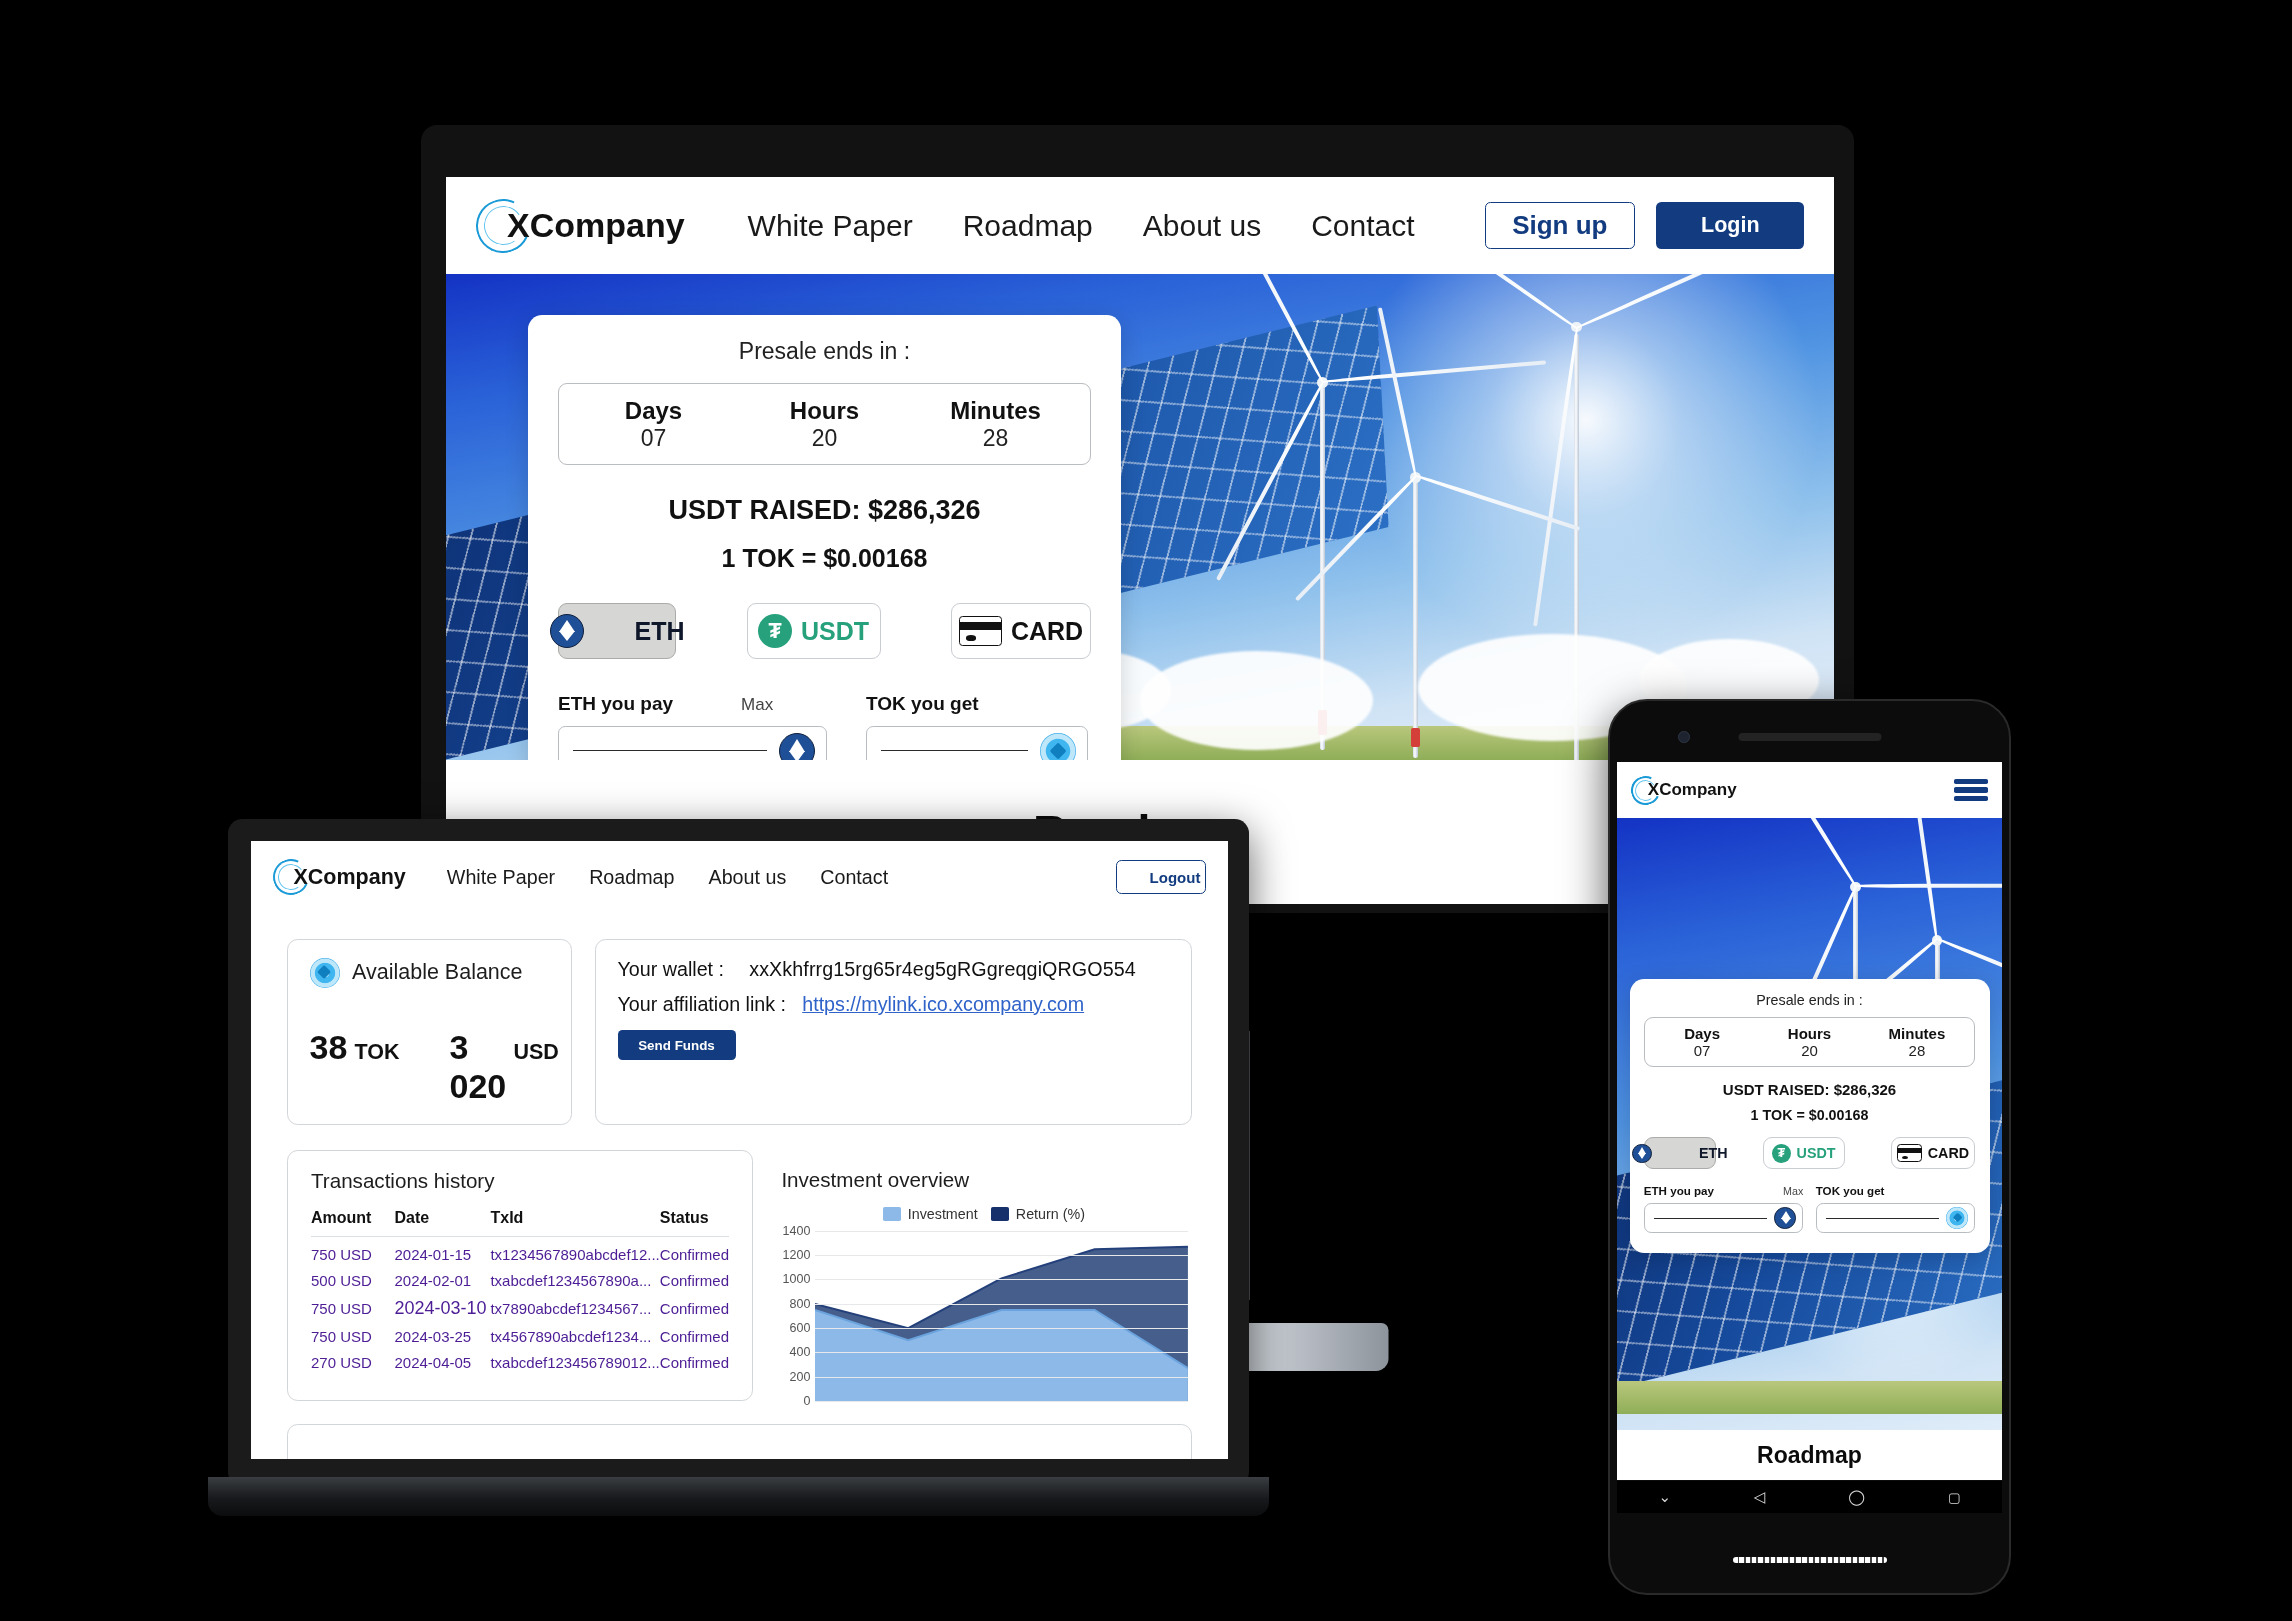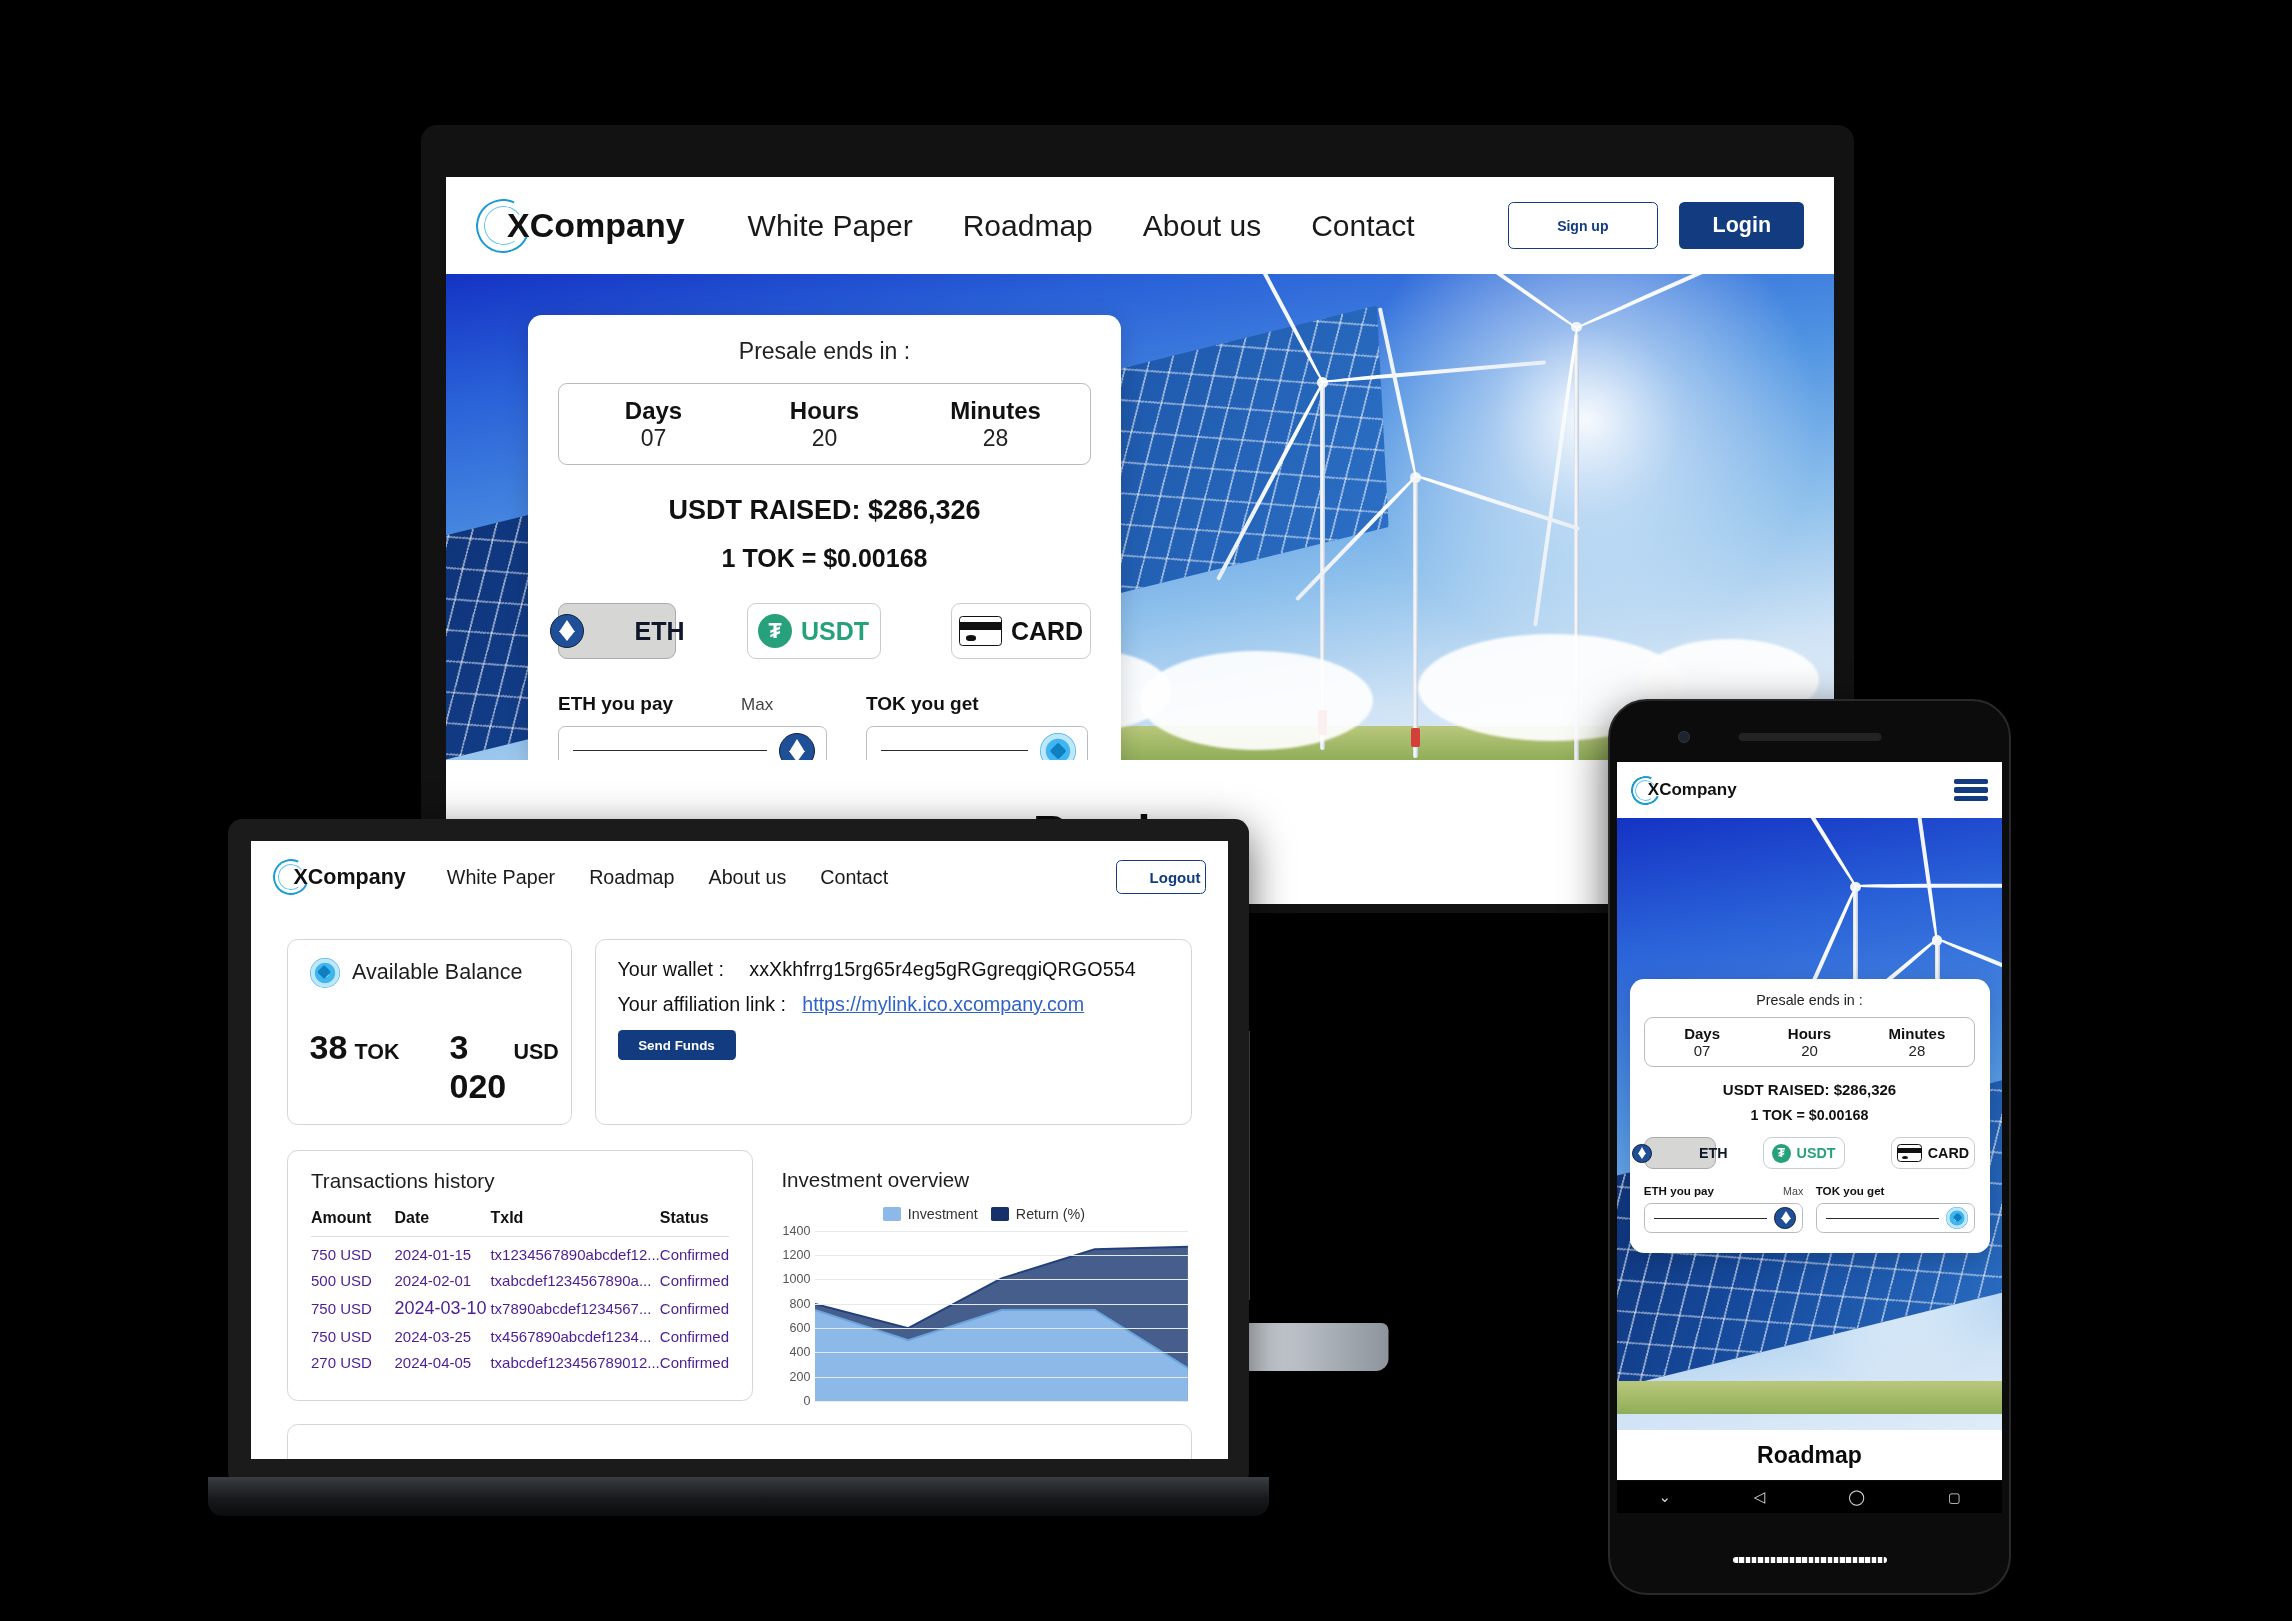--- a/index.html
+++ b/index.html
@@ -298,22 +298,22 @@
           <span class="logo-ring" style="width:54px;height:54px;margin-right:-23px;"></span>
           <span>XCompany</span>
         </div>
         <div class="navlinks" style="gap:50px; font-size:30px;">
           <a href="#">White Paper</a>
           <a href="#">Roadmap</a>
           <a href="#">About us</a>
           <a href="#">Contact</a>
         </div>
         <div style="margin-left:auto; display:flex; gap:21.5px;">
-          <button class="btn-outline" style="width:150px;height:47px;font-size:14px;">Sign up</button>
-          <button class="btn-solid" style="width:125px;height:47px;font-size:21.5px;">Login</button>
+          <button class="btn-outline" style="width:150px;height:47px;font-size:26px;">Sign up</button>
+          <button class="btn-solid" style="width:148px;height:47px;font-size:21.5px;">Login</button>
         </div>
       </div>
 
       <div class="hero" style="height:486px;">
         <div class="sunflare" style="left:64%;top:-18%;width:502px;height:466px;"></div>
         <div class="panelfield"></div>
         <div class="grassband"></div>
 
         <div class="turbine" style="left:58%;top:2%;width:143px;height:466px;">
           <div class="mast"></div>

